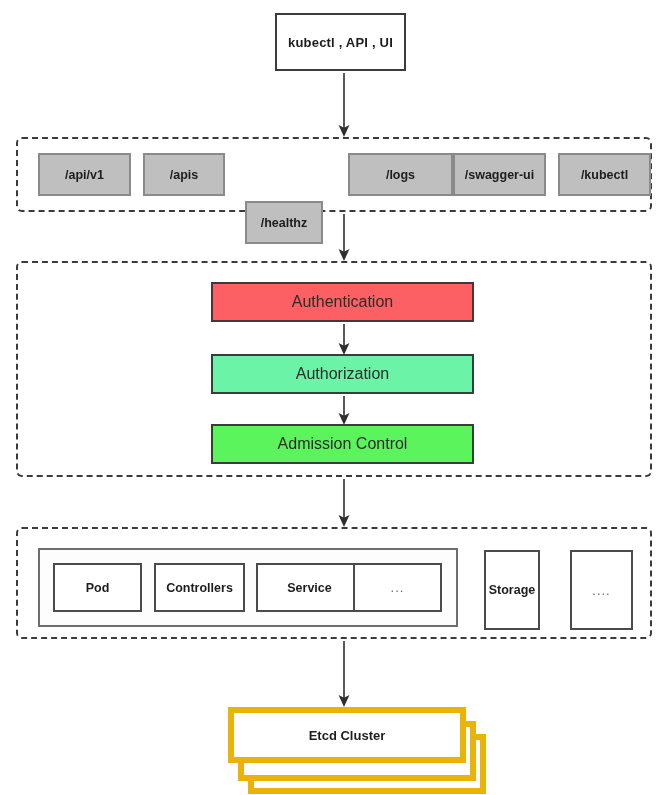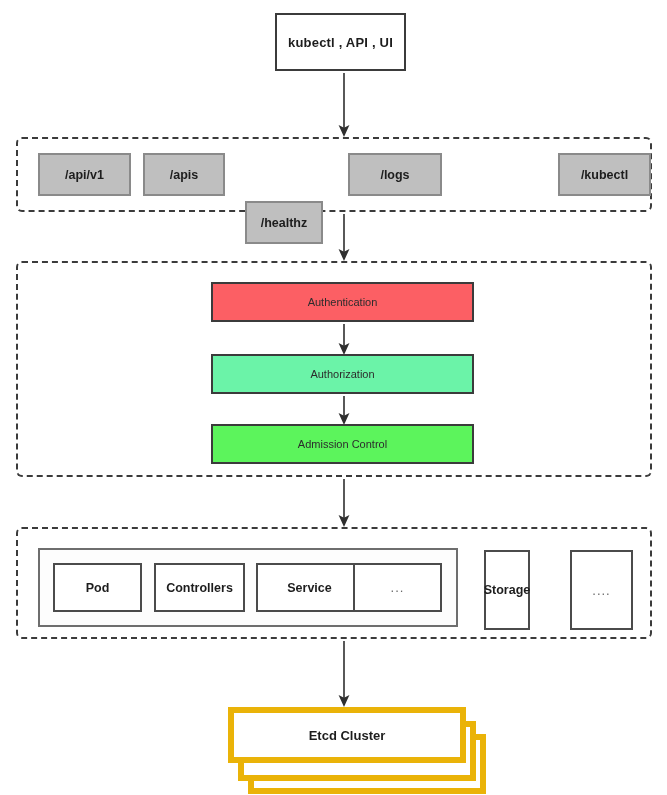--- a/index.html
+++ b/index.html
@@ -73,21 +73,21 @@
   .stage {
     position: absolute;
     box-sizing: border-box;
     left: 211px;
     width: 263px;
     height: 40px;
     border: 2px solid #3b3b3b;
     display: flex;
     align-items: center;
     justify-content: center;
-    font-size: 11px;
+    font-size: 16px;
     color: #2c2c2c;
   }
   .stage-auth  { top: 277px; background: #fc5f64; }
   .stage-authz { top: 349px; background: #6bf3a8; }
   .stage-adm   { top: 419px; background: #5cf45c; }
 
   
   .inner-frame {
     position: absolute;
     box-sizing: border-box;
@@ -169,34 +169,35 @@
       <line x1="344" y1="636" x2="344" y2="696"></line>
     </g>
   </svg>
 
   <div class="node client-box">kubectl , API , UI</div>
 
   <div class="group group-paths"></div>
   <div class="chip" style="left:38px;  width:93px;">/api/v1</div>
   <div class="chip" style="left:143px; width:82px;">/apis</div>
   <div class="chip" style="left:245px; width:78px;margin-top:48px;">/healthz</div>
-  <div class="chip" style="left:348px; width:94px;text-align:center;">/logs</div>
+  <div class="chip" style="left:348px; width:105px;text-align:center;">/logs</div>
+  <div class="chip" style="left:453px; width:93px;">/swagger-ui</div>
   <div class="chip" style="left:558px; width:93px;">/kubectl</div>
 
   <div class="group group-chain"></div>
   <div class="stage stage-auth">Authentication</div>
   <div class="stage stage-authz">Authorization</div>
   <div class="stage stage-adm">Admission Control</div>
 
   <div class="group group-objects"></div>
   <div class="inner-frame"></div>
   <div class="obj" style="left:53px;  width:89px;">Pod</div>
   <div class="obj" style="left:154px; width:91px;">Controllers</div>
   <div class="obj" style="left:256px; width:107px;">Service</div>
   <div class="obj ellipsis" style="left:353px; width:89px;">...</div>
-  <div class="obj tall" style="left:484px; width:46px;">Storage</div>
+  <div class="obj tall" style="left:484px; width:56px;">Storage</div>
   <div class="obj tall ellipsis" style="left:570px; width:63px;">....</div>
 
   <div class="etcd-layer etcd-l3"></div>
   <div class="etcd-layer etcd-l2"></div>
   <div class="etcd-layer etcd-l1">Etcd Cluster</div>
 
 </div>
 
 </body></html>

